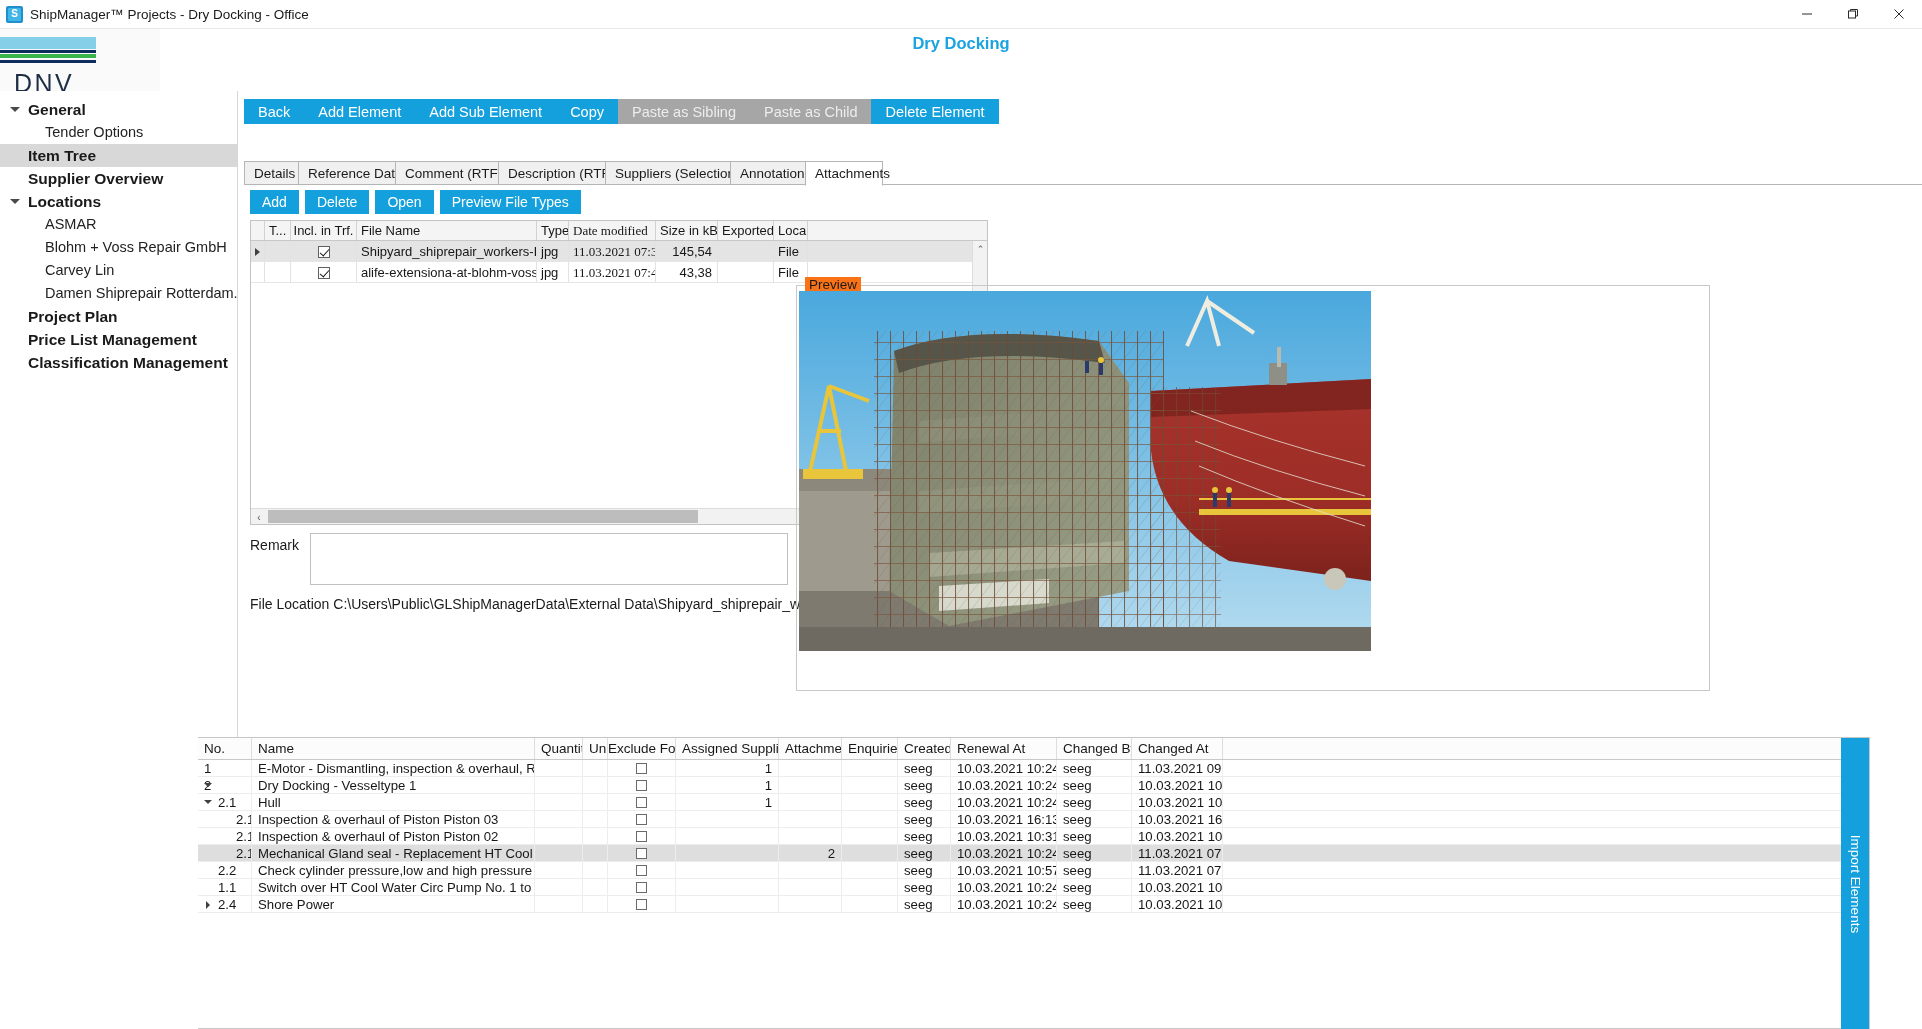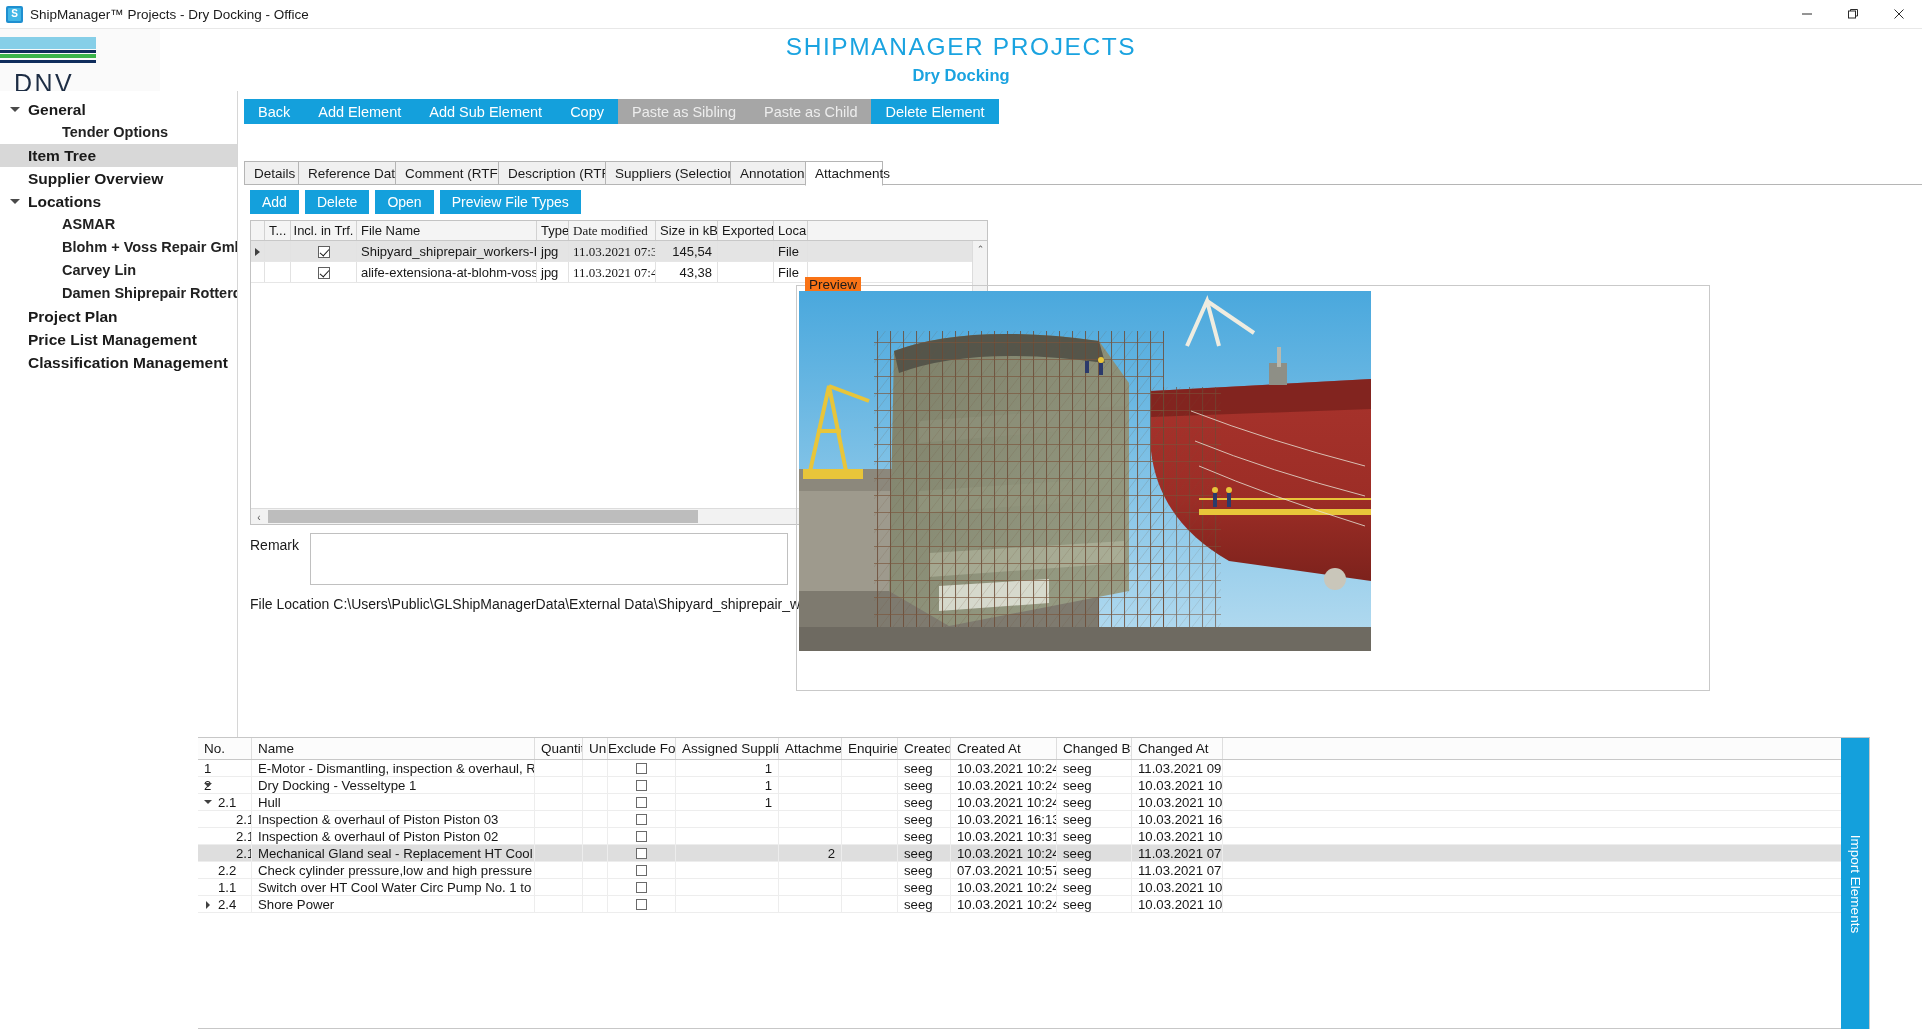--- a/index.html
+++ b/index.html
@@ -77,21 +77,21 @@
     position: absolute; left: 0; top: 91px; width: 238px; height: 938px;
     background: #ffffff; border-right: 1px solid #d6d6d6;
     padding-top: 7px;
   }
   .nav-item {
     position: relative; height: 23px; line-height: 23px;
     font-size: 15.5px; color: #1a1a1a; padding-left: 28px;
     white-space: nowrap; overflow: hidden;
   }
   .nav-item.group { font-weight: bold; font-size: 15.5px; }
-  .nav-item.child { padding-left: 45px; font-weight: bold; font-size: 14.5px; color: #222; margin-left: 17px; }
+  .nav-item.child { padding-left: 45px; font-weight: normal; font-size: 14.5px; color: #222; }
   .nav-item.selected { background: #d8d8d8; }
   .nav-arrow {
     position: absolute; left: 10px; top: 9px;
     width: 0; height: 0;
     border-left: 5px solid transparent; border-right: 5px solid transparent;
     border-top: 5px solid #4a4a4a;
   }
 
   
   .content {
@@ -336,21 +336,20 @@
 
 <div class="brandbar">
   <div class="dnv-logo">
     <div class="dnv-bar b1"></div>
     <div class="dnv-bar b2"></div>
     <div class="dnv-bar b3"></div>
     <div class="dnv-bar b4"></div>
     <div class="dnv-text">DNV</div>
   </div>
   <div class="brand-center">
-    <div class="brand-title">SHIPMANAGER PROJECTS</div>
     <div class="brand-sub">Dry Docking</div>
   </div>
 </div>
 
 <div class="sidebar" id="sidebar">
     <div class="nav-item group"><span class="nav-arrow"></span><span>General</span></div>
     <div class="nav-item child"><span>Tender Options</span></div>
     <div class="nav-item group selected"><span>Item Tree</span></div>
     <div class="nav-item group"><span>Supplier Overview</span></div>
     <div class="nav-item group"><span class="nav-arrow"></span><span>Locations</span></div>
@@ -544,21 +543,21 @@
   <div class="bg-head">
     <div class="k-no">No.</div>
     <div class="k-name">Name</div>
     <div class="k-qty">Quantity</div>
     <div class="k-unit">Unit</div>
     <div class="k-exc">Exclude For Rfq</div>
     <div class="k-sup">Assigned Suppliers</div>
     <div class="k-att">Attachments</div>
     <div class="k-enq">Enquiries</div>
     <div class="k-cb">Created By</div>
-    <div class="k-ca">Created At</div>
+    <div class="k-ca">Renewal At</div>
     <div class="k-hb">Changed By</div>
     <div class="k-ha">Changed At</div>
     <div class="k-end"></div>
   </div>
   <div id="bgbody">
       <div class="bg-row">
         <div class="k-no "><span>1</span></div>
         <div class="k-name">E-Motor - Dismantling, inspection &amp; overhaul,  Renewal...</div>
         <div class="k-qty"></div>
         <div class="k-unit"></div>
@@ -650,21 +649,21 @@
       <div class="bg-row">
         <div class="k-no ind1" style="padding-left: 24px;"><span>2.2</span></div>
         <div class="k-name">Check cylinder pressure,low and high pressure leak, whist...</div>
         <div class="k-qty"></div>
         <div class="k-unit"></div>
         <div class="k-exc"><span class="chk2"></span></div>
         <div class="k-sup"></div>
         <div class="k-att"></div>
         <div class="k-enq"></div>
         <div class="k-cb">seeg</div>
-        <div class="k-ca">07.03.2021 10:57</div>
+        <div class="k-ca">10.03.2021 10:57</div>
         <div class="k-hb">seeg</div>
         <div class="k-ha">11.03.2021 07:41</div>
         <div class="k-end"></div>
       </div>
       <div class="bg-row">
         <div class="k-no ind1" style="padding-left: 24px;"><span>1.1</span></div>
         <div class="k-name">Switch over HT Cool Water Circ Pump No. 1 to stby pum...</div>
         <div class="k-qty"></div>
         <div class="k-unit"></div>
         <div class="k-exc"><span class="chk2"></span></div>

